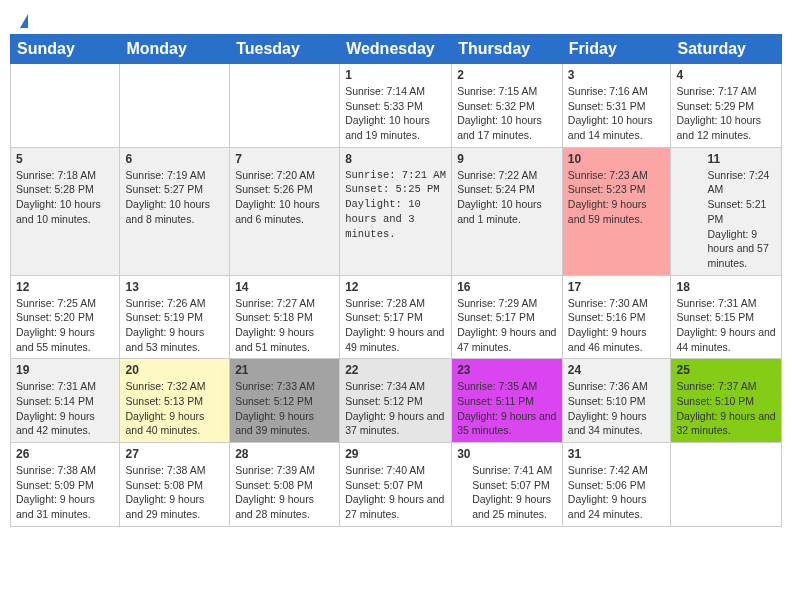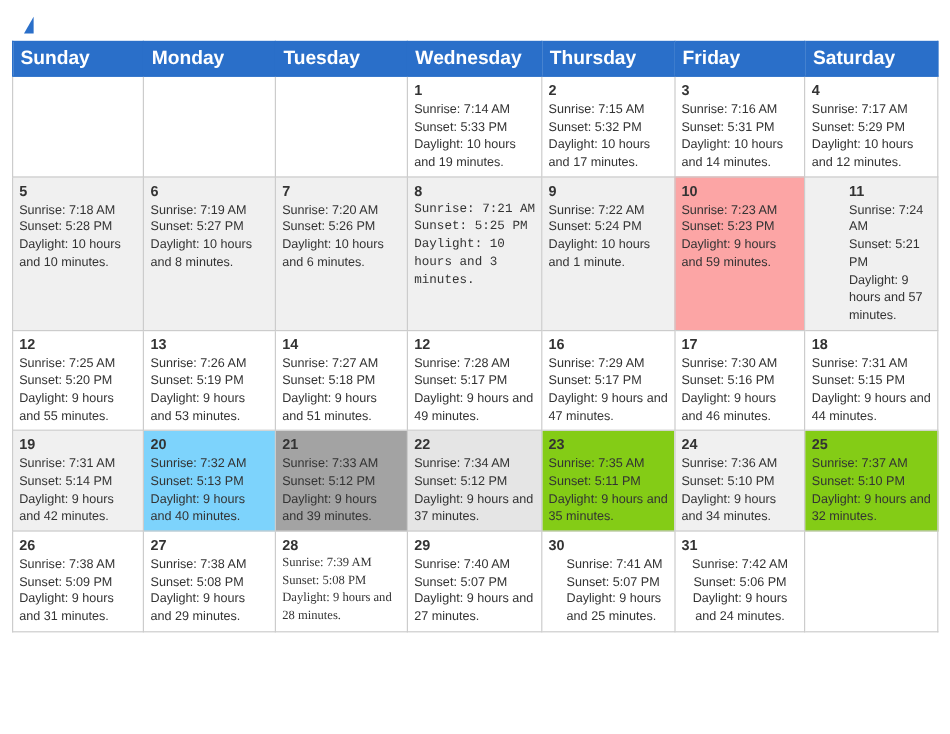--- a/index.html
+++ b/index.html
@@ -235,39 +235,39 @@
 Daylight: 9 hours and 44 minutes.</div>
           </td>
         </tr>
         <tr>
           <td style="background: rgb(240, 240, 240);">
             <div class="day-number">19</div>
             <div class="day-info" style="white-space: pre-line;">Sunrise: 7:31 AM
 Sunset: 5:14 PM
 Daylight: 9 hours and 42 minutes.</div>
           </td>
-          <td style="background: #7dd3fc;">
+          <td style="background: #fef9c3;">
             <div class="day-number">20</div>
             <div class="day-info" style="white-space: pre-line;">Sunrise: 7:32 AM
 Sunset: 5:13 PM
 Daylight: 9 hours and 40 minutes.</div>
           </td>
           <td style="background: #a3a3a3;">
             <div class="day-number">21</div>
             <div class="day-info" style="white-space: pre-line;">Sunrise: 7:33 AM
 Sunset: 5:12 PM
 Daylight: 9 hours and 39 minutes.</div>
           </td>
           <td style="background: #e5e5e5;">
             <div class="day-number">22</div>
             <div class="day-info" style="white-space: pre-line;">Sunrise: 7:34 AM
 Sunset: 5:12 PM
 Daylight: 9 hours and 37 minutes.</div>
           </td>
-          <td style="background: #84cc16;">
+          <td style="background: #d946ef;">
             <div class="day-number">23</div>
             <div class="day-info" style="white-space: pre-line;">Sunrise: 7:35 AM
 Sunset: 5:11 PM
 Daylight: 9 hours and 35 minutes.</div>
           </td>
           <td style="background: rgb(240, 240, 240);">
             <div class="day-number">24</div>
             <div class="day-info" style="white-space: pre-line;">Sunrise: 7:36 AM
 Sunset: 5:10 PM
 Daylight: 9 hours and 34 minutes.</div>
@@ -287,39 +287,39 @@
 Daylight: 9 hours and 31 minutes.</div>
           </td>
           <td>
             <div class="day-number">27</div>
             <div class="day-info" style="white-space: pre-line;">Sunrise: 7:38 AM
 Sunset: 5:08 PM
 Daylight: 9 hours and 29 minutes.</div>
           </td>
           <td>
             <div class="day-number">28</div>
-            <div class="day-info" style="white-space: pre-line; font-family: Liberation Serif, serif;">Sunrise: 7:39 AM
+            <div class="day-info" style="white-space: pre-line;">Sunrise: 7:39 AM
 Sunset: 5:08 PM
 Daylight: 9 hours and 28 minutes.</div>
           </td>
           <td>
             <div class="day-number">29</div>
             <div class="day-info" style="white-space: pre-line;">Sunrise: 7:40 AM
 Sunset: 5:07 PM
 Daylight: 9 hours and 27 minutes.</div>
           </td>
           <td>
             <div class="day-number">30</div>
             <div class="day-info" style="white-space: pre-line; margin-left: 15px;">Sunrise: 7:41 AM
 Sunset: 5:07 PM
 Daylight: 9 hours and 25 minutes.</div>
           </td>
           <td>
             <div class="day-number">31</div>
-            <div class="day-info" style="white-space: pre-line; text-align: center;">Sunrise: 7:42 AM
+            <div class="day-info" style="white-space: pre-line;">Sunrise: 7:42 AM
 Sunset: 5:06 PM
 Daylight: 9 hours and 24 minutes.</div>
           </td>
           <td class="empty-cell"></td>
         </tr>
       </tbody>
   </table>
 </div>
 
 </body></html>

